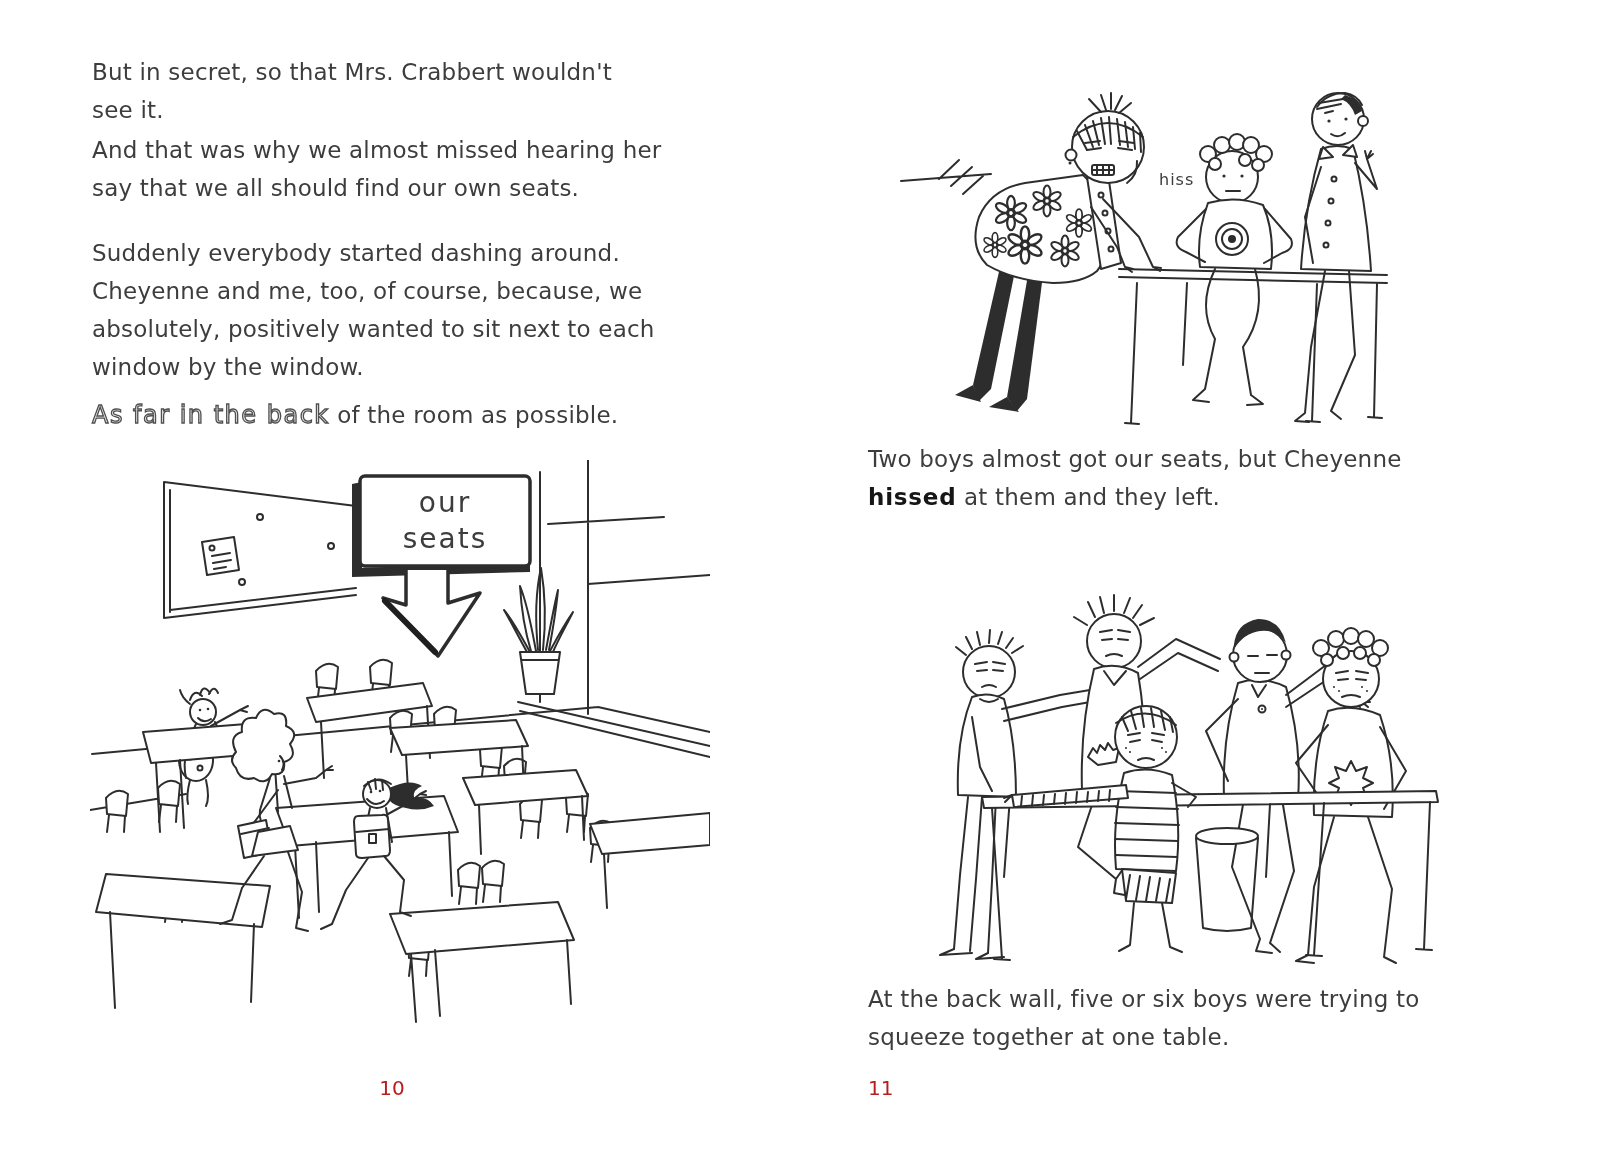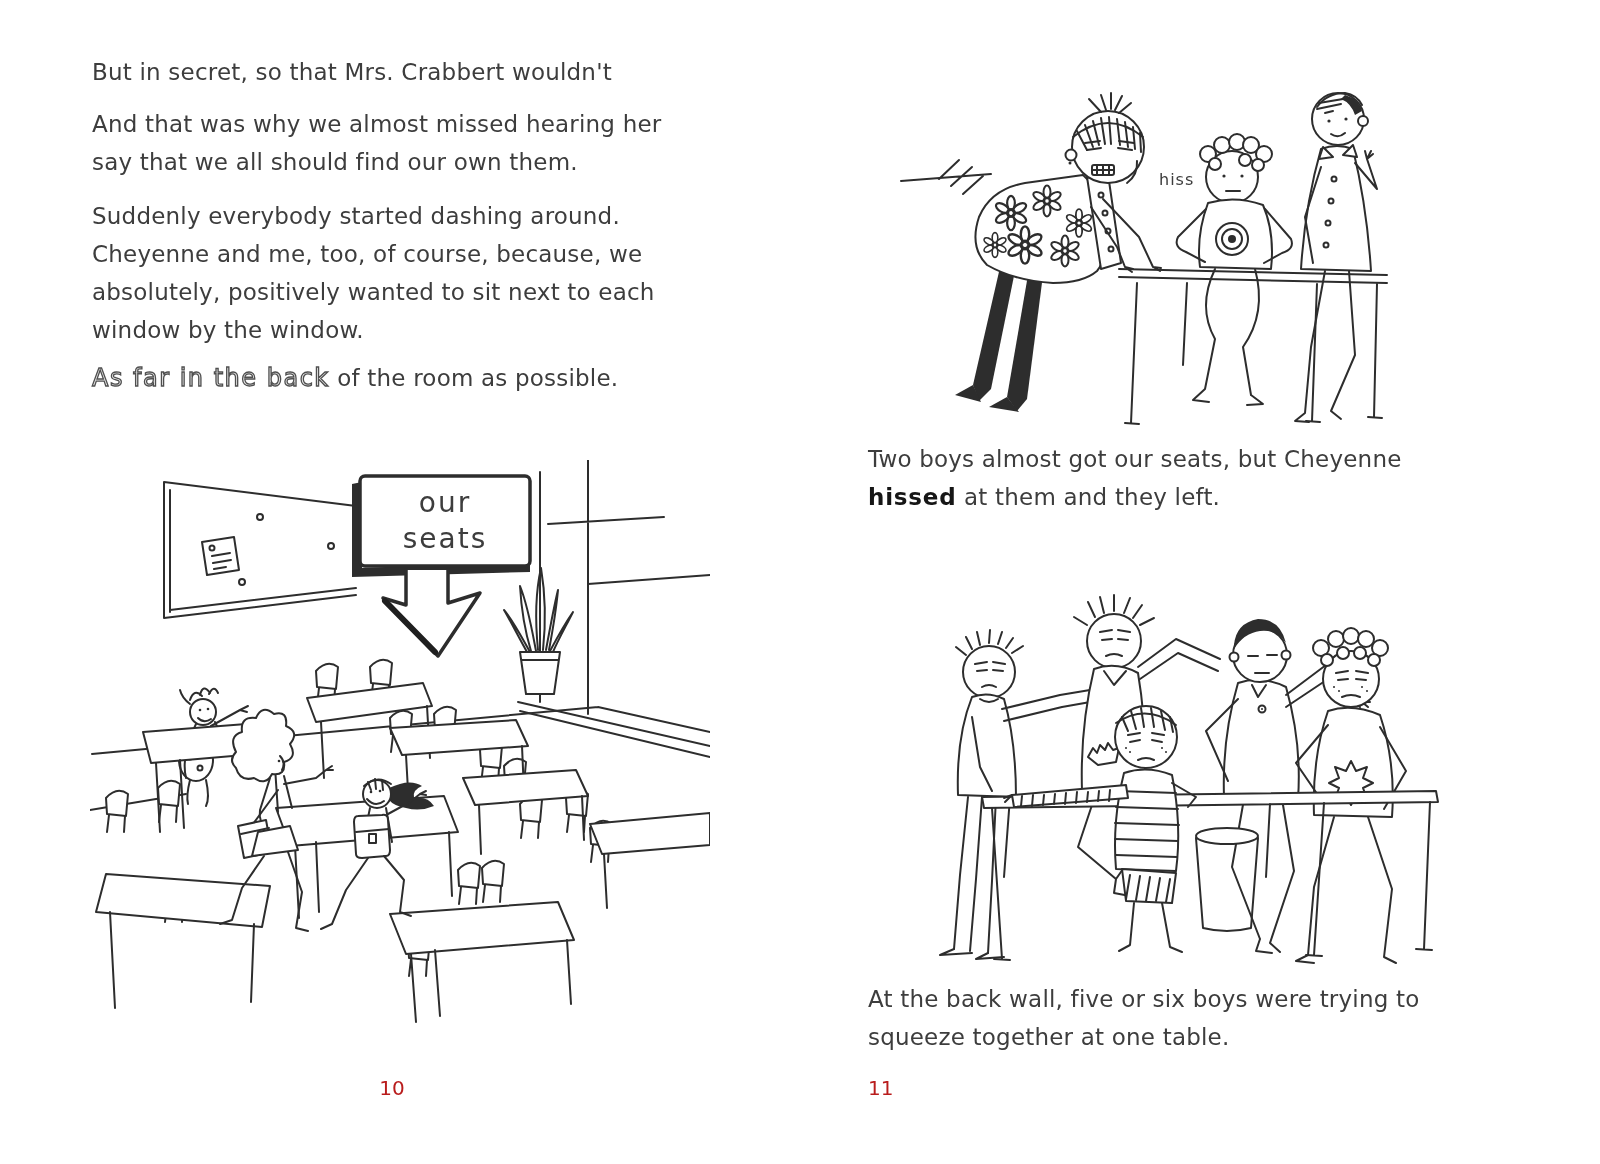--- a/index.html
+++ b/index.html
@@ -1,21 +1,21 @@
 <!DOCTYPE html>
 <html><head>
 <meta charset="utf-8">
 <style>
   html,body{margin:0;padding:0;background:#fff;}
   .spread{position:relative;width:1600px;height:1164px;background:#ffffff;overflow:hidden;
           font-family:"DejaVu Sans",sans-serif;}
   .textcol{position:absolute;color:#3d3d3d;}
   .tline{font-size:23px;line-height:38px;white-space:nowrap;letter-spacing:0.2px;}
-  .para{margin-bottom:14px;}
-  .para.gap16{margin-bottom:16px;}
+  .para{margin-bottom:2px;}
+  .para.gap16{margin-bottom:27px;}
   .para.gap6{margin-bottom:10px;}
   .fancy{font-weight:400;font-size:24px;color:#ececec;-webkit-text-stroke:1.3px #4f4f4f;letter-spacing:1.5px;}
   .boldword{font-weight:700;color:#161616;letter-spacing:0.8px;margin-top:9px;}
   .pagenum{position:absolute;font-size:20px;color:#b91c1c;}
   svg.illo{position:absolute;}
   .illo path,.illo circle,.illo ellipse,.illo rect,.illo line,.illo polyline,.illo polygon,.illo use{
     stroke:#2d2d2d;stroke-width:2;fill:none;stroke-linecap:round;stroke-linejoin:round;}
   .illo .fillw{fill:#ffffff;}
   .illo .filld{fill:#2d2d2d;stroke:none;}
   .illo .thick{stroke-width:3.5;}
@@ -25,24 +25,25 @@
   .illo .hisstext{font-size:16px;letter-spacing:1px;}
 </style>
 </head>
 <body>
 
 <div class="spread">
 
   <div class="textcol" style="left:92px;top:53px;">
     <div class="para">
       <div class="tline">But in secret, so that Mrs. Crabbert wouldn't</div>
+      <div class="tline">see it.</div>
     </div>
     <div class="para gap16">
       <div class="tline">And that was why we almost missed hearing her</div>
-      <div class="tline">say that we all should find our own them.</div>
+      <div class="tline">say that we all should find our own seats.</div>
     </div>
     <div class="para gap6">
       <div class="tline">Suddenly everybody started dashing around.</div>
       <div class="tline">Cheyenne and me, too, of course, because, we</div>
       <div class="tline">absolutely, positively wanted to sit next to each</div>
       <div class="tline">window by the window.</div>
     </div>
     <div class="tline"><span class="fancy">As far in the back</span><span> of the room as possible.</span></div>
   </div>
 

